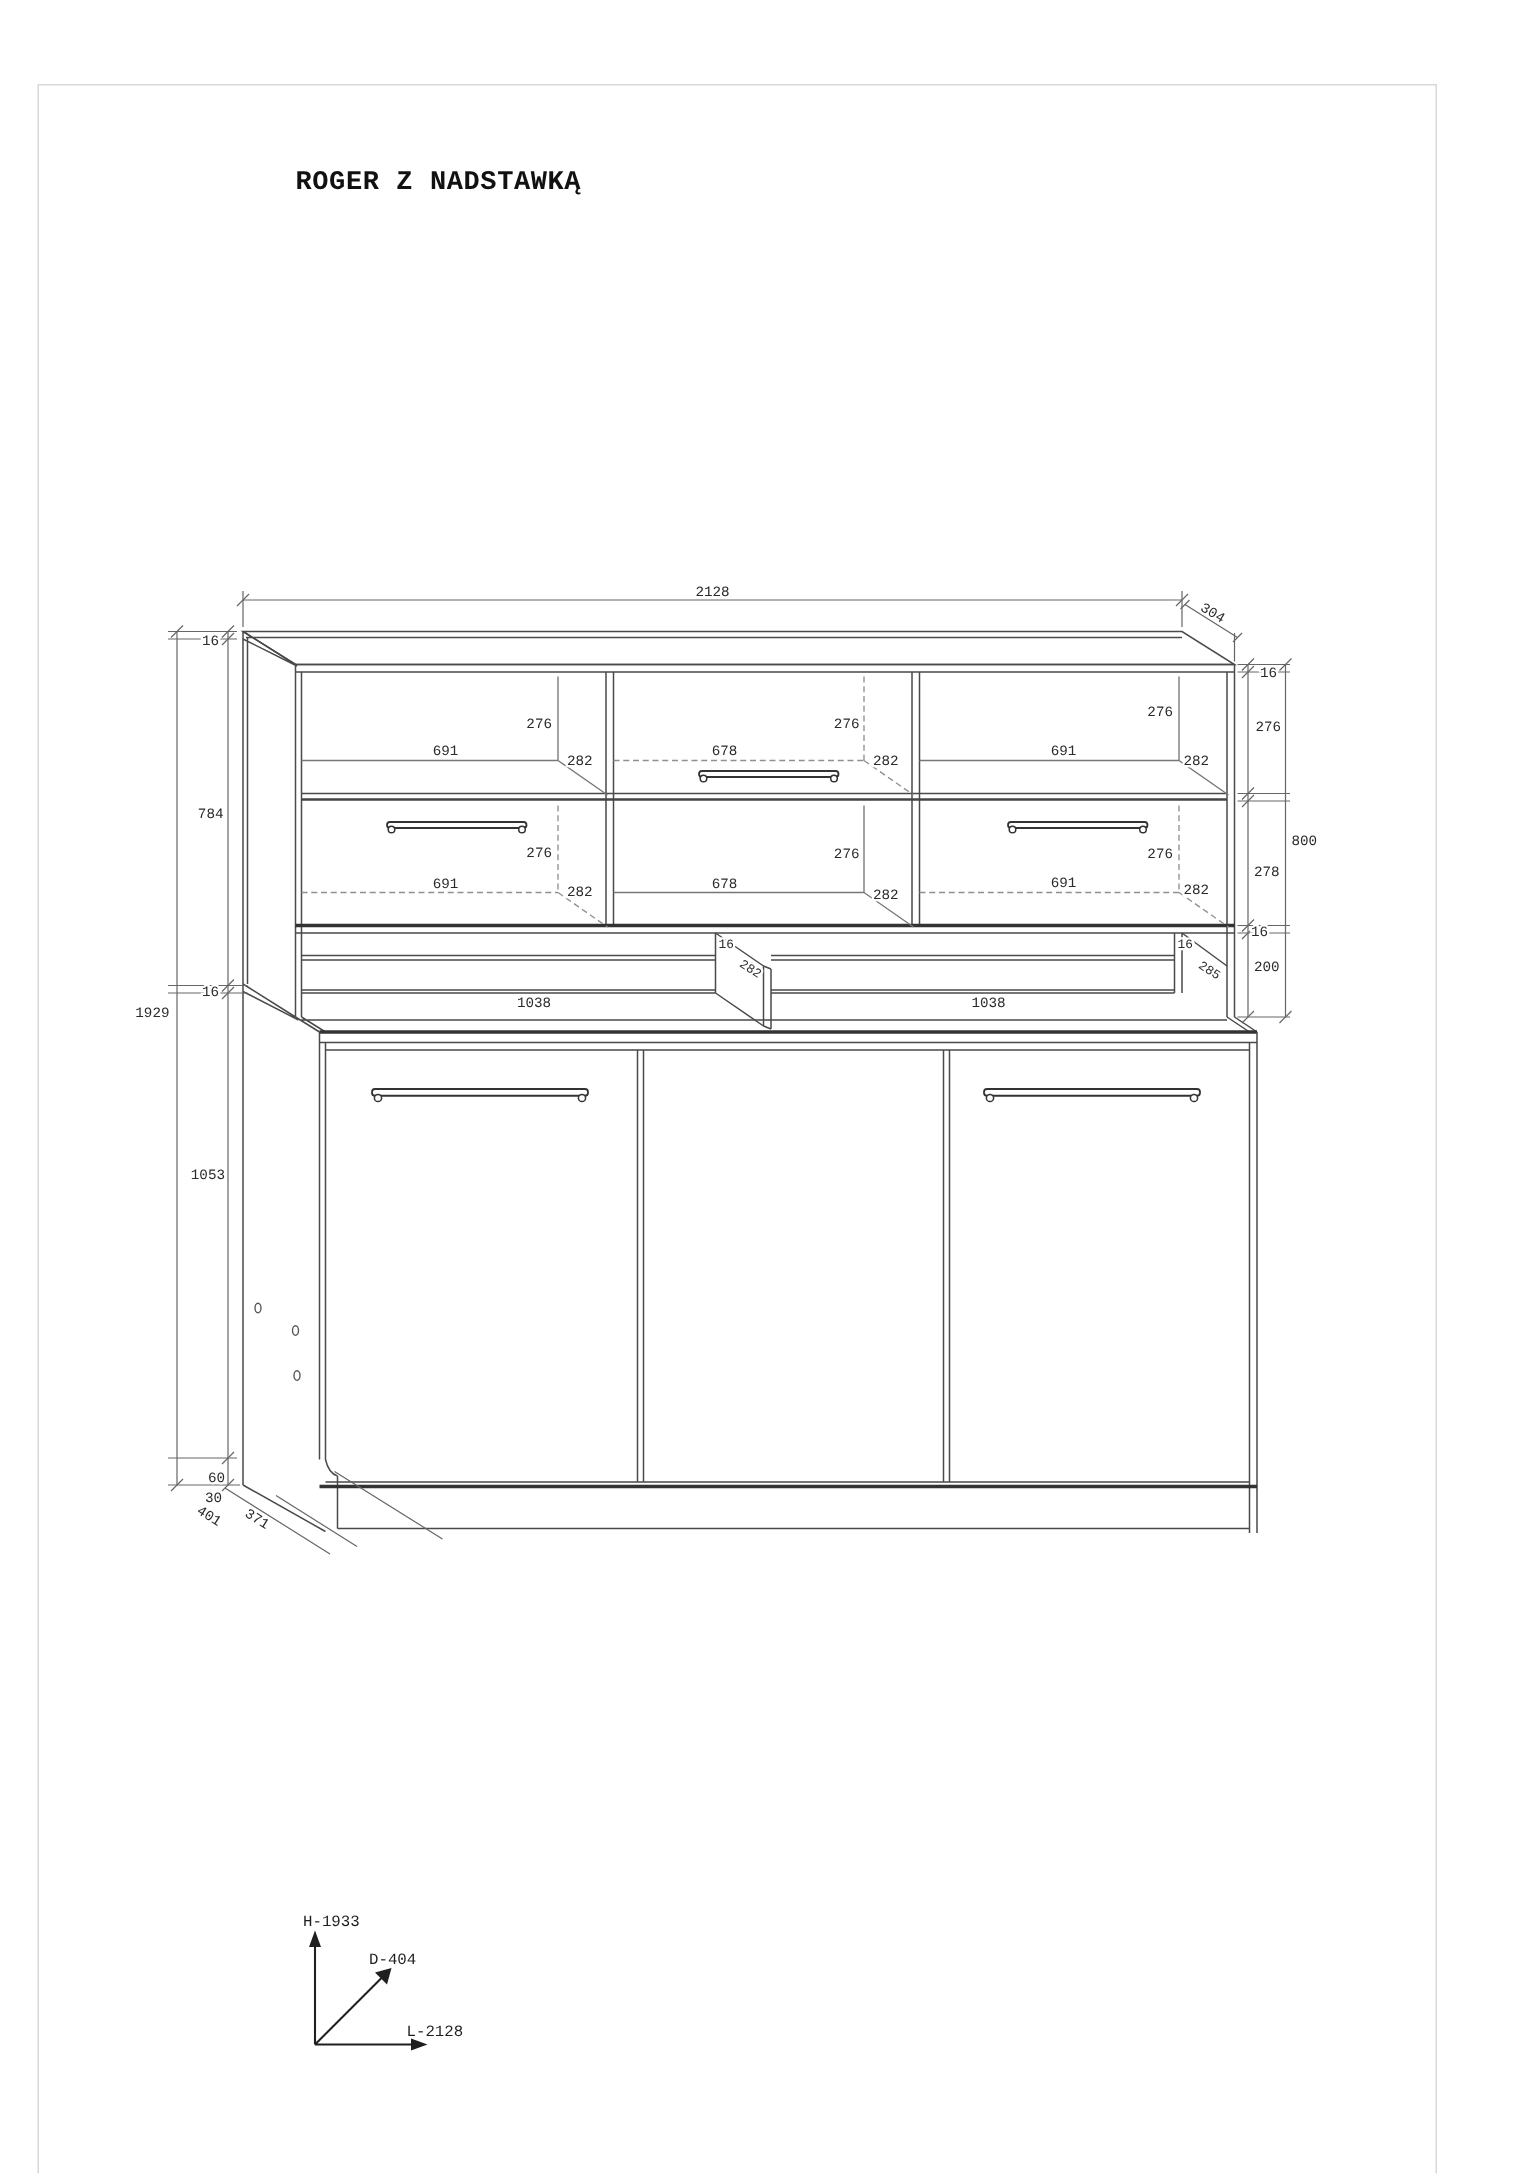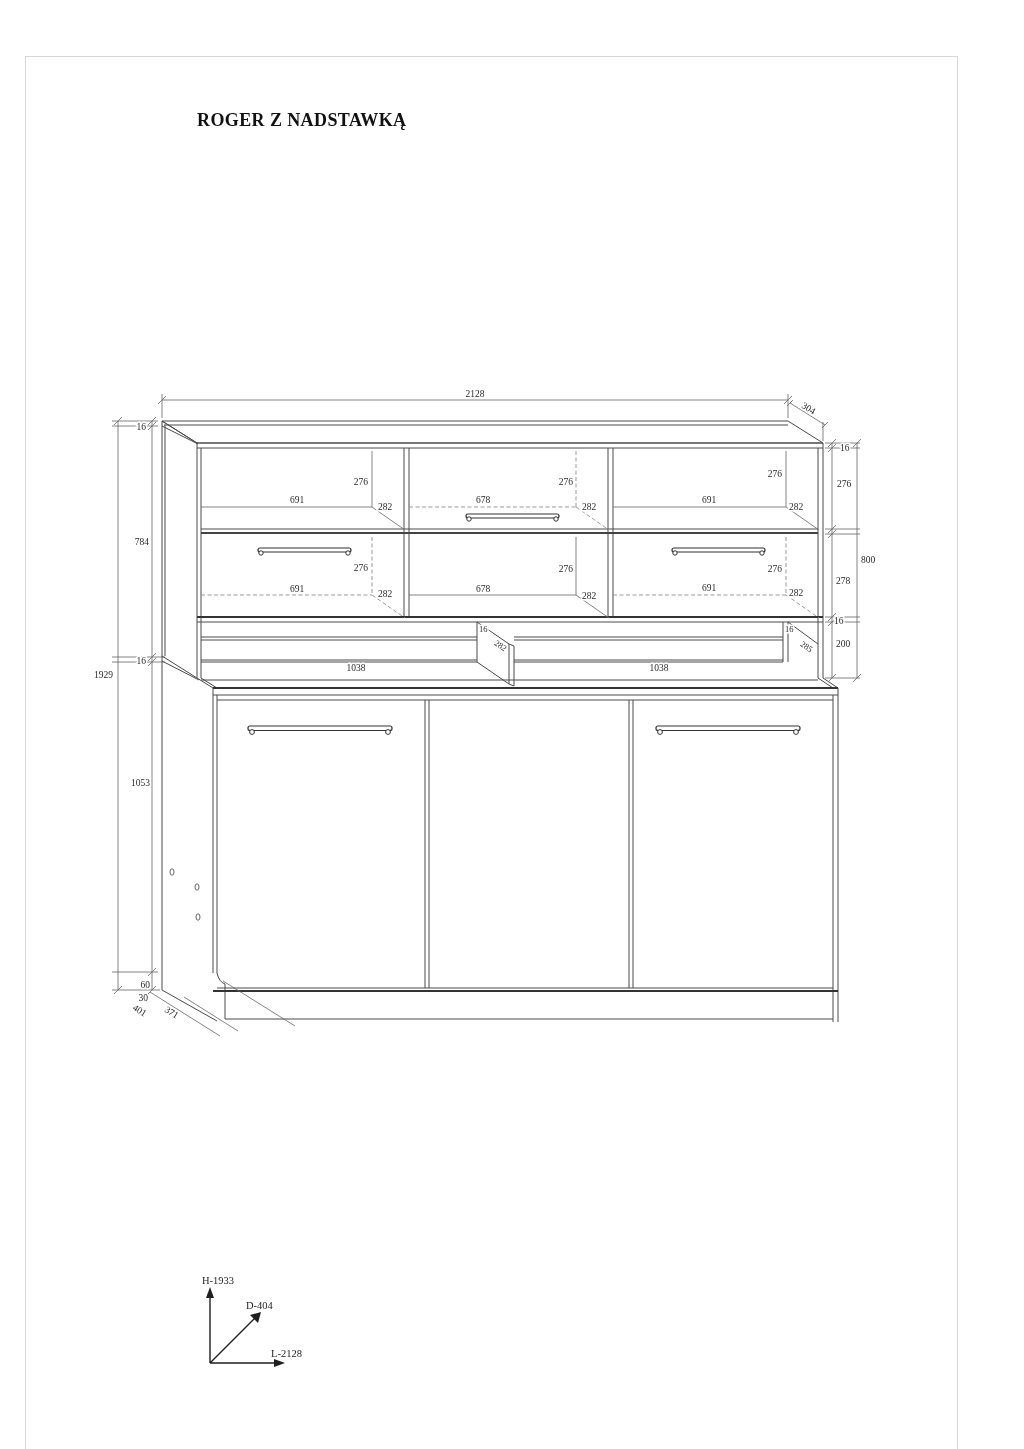--- a/index.html
+++ b/index.html
@@ -1,17 +1,17 @@
 <!DOCTYPE html>
 <html><head>
 <meta charset="utf-8">
 <style>
   html,body{margin:0;padding:0;background:#fff;}
   .canvas{position:relative;width:1024px;height:1449px;background:#fff;overflow:hidden;
-          font-family:Liberation Serif, serif;}
+          font-family:Liberation Mono, monospace;}
   svg{position:absolute;left:0;top:0;}
   .page{fill:#ffffff;stroke:#d8d8d8;stroke-width:1;}
   .s  {stroke:#4a4a4a;stroke-width:1;fill:none;}
   .s2 {stroke:#333333;stroke-width:2.2;fill:none;}
   .s3 {stroke:#444444;stroke-width:1.8;fill:none;}
   .in {stroke:#777777;stroke-width:0.9;fill:none;}
   .dash{stroke:#909090;stroke-width:0.9;fill:none;stroke-dasharray:4 2.5;}
   .dim{stroke:#666666;stroke-width:0.8;fill:none;}
   .face{fill:#ffffff;stroke:#4a4a4a;stroke-width:1;}
   .hbar{fill:#ffffff;stroke:#333333;stroke-width:1.2;}

